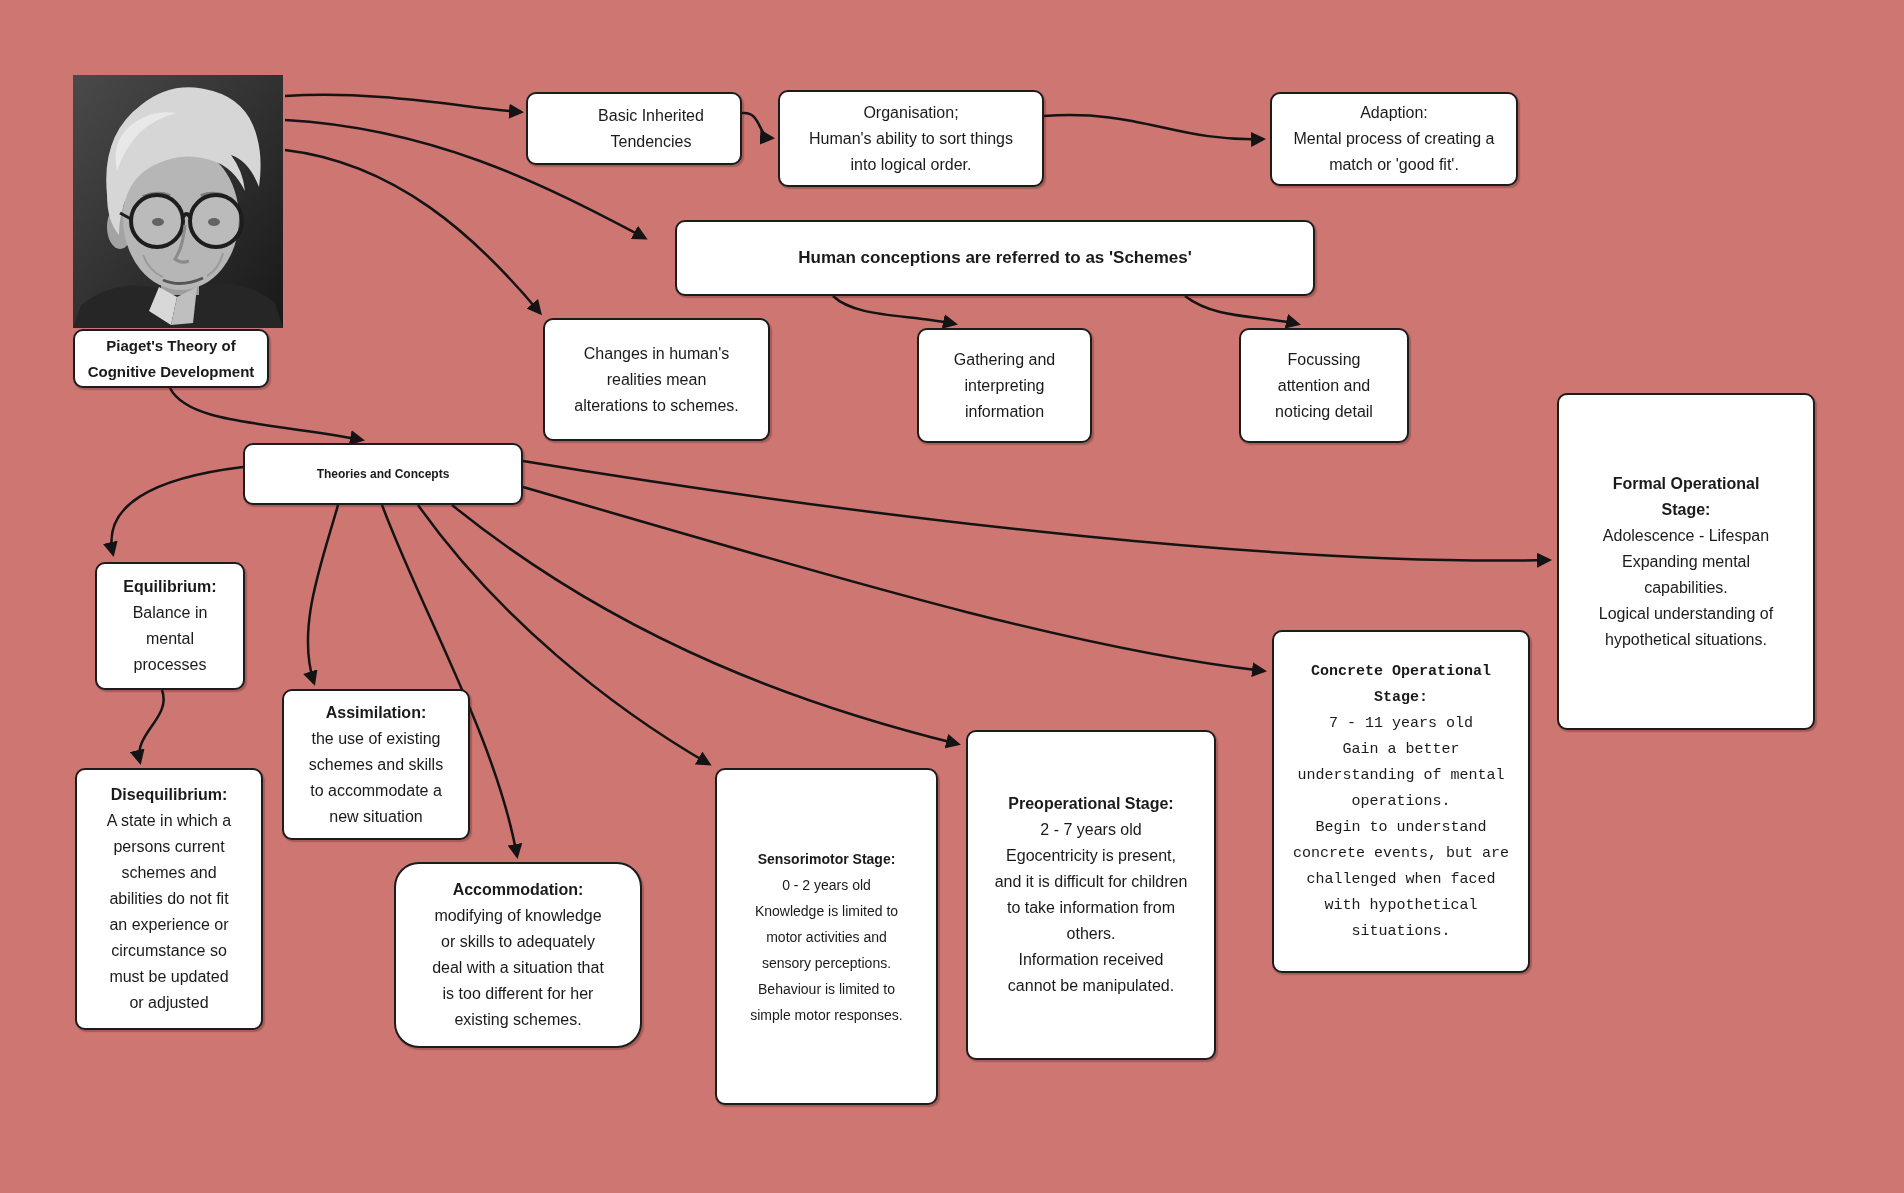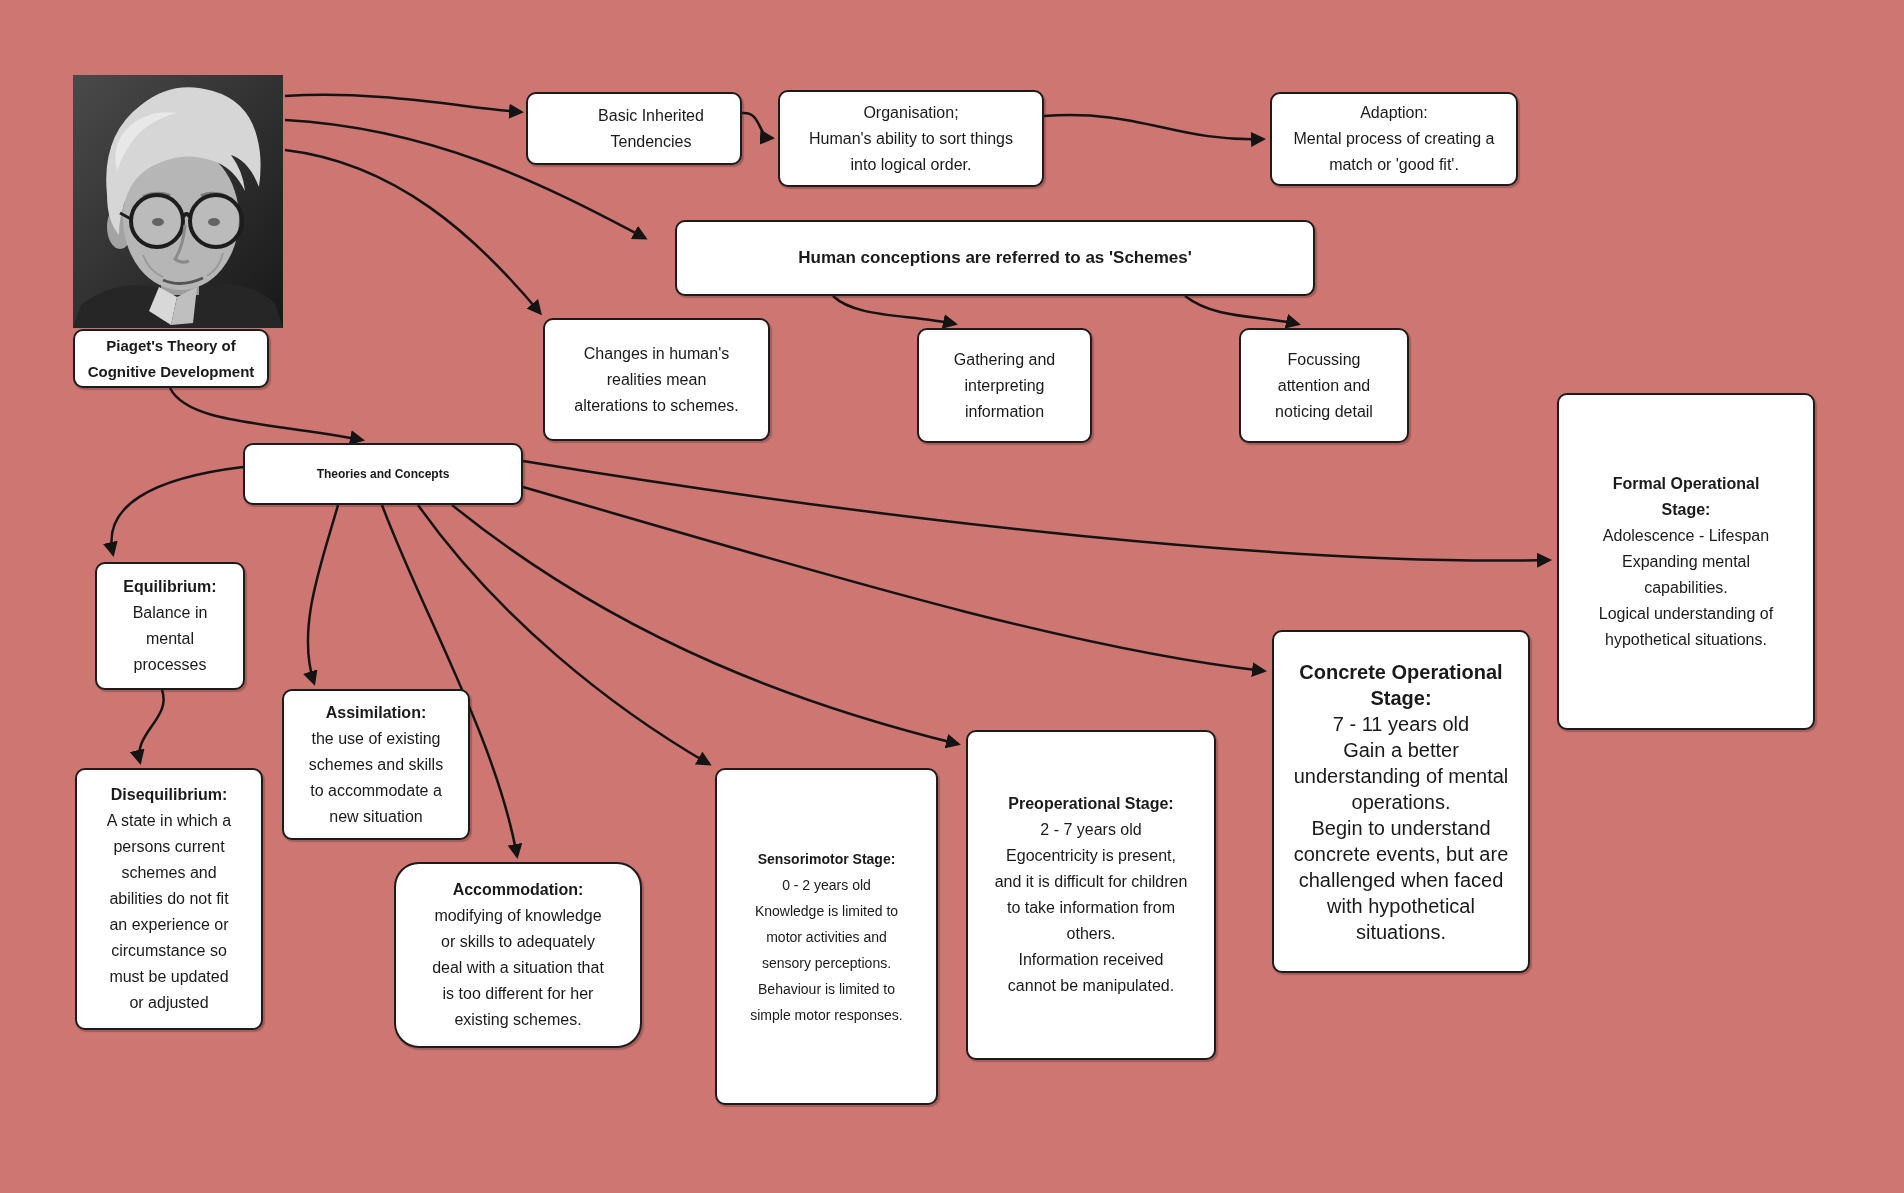--- a/index.html
+++ b/index.html
@@ -164,21 +164,21 @@
       <div class="node" style="left: 966px; top: 730px; width: 250px; height: 330px; font-size: 16px;">
         <div class="line bold">Preoperational Stage:</div>
         <div class="line">2 - 7 years old</div>
         <div class="line">Egocentricity is present,</div>
         <div class="line">and it is difficult for children</div>
         <div class="line">to take information from</div>
         <div class="line">others.</div>
         <div class="line">Information received</div>
         <div class="line">cannot be manipulated.</div>
       </div>
-      <div class="node" style="left: 1272px; top: 630px; width: 258px; height: 343px; font-size: 20px;">
+      <div class="node" style="left: 1272px; top: 630px; width: 258px; height: 343px; font-size: 15px; font-family: Liberation Mono, monospace;">
         <div class="line bold">Concrete Operational</div>
         <div class="line bold">Stage:</div>
         <div class="line">7 - 11 years old</div>
         <div class="line">Gain a better</div>
         <div class="line">understanding of mental</div>
         <div class="line">operations.</div>
         <div class="line">Begin to understand</div>
         <div class="line">concrete events, but are</div>
         <div class="line">challenged when faced</div>
         <div class="line">with hypothetical</div>

